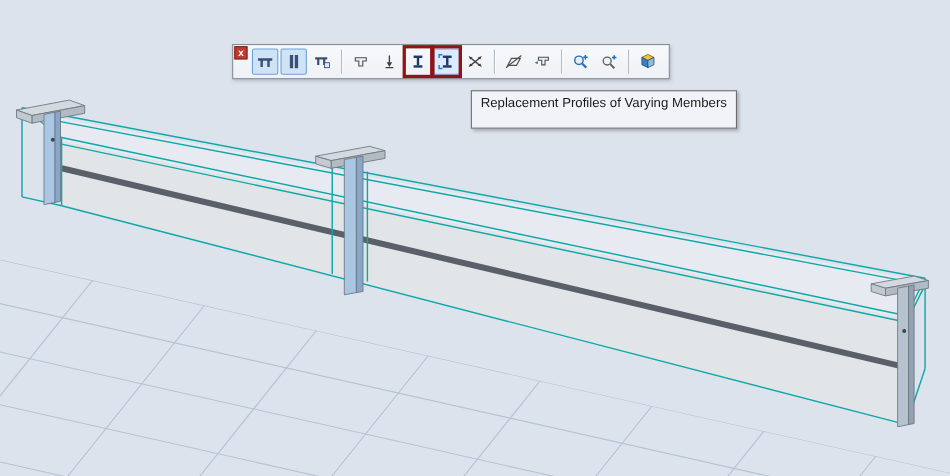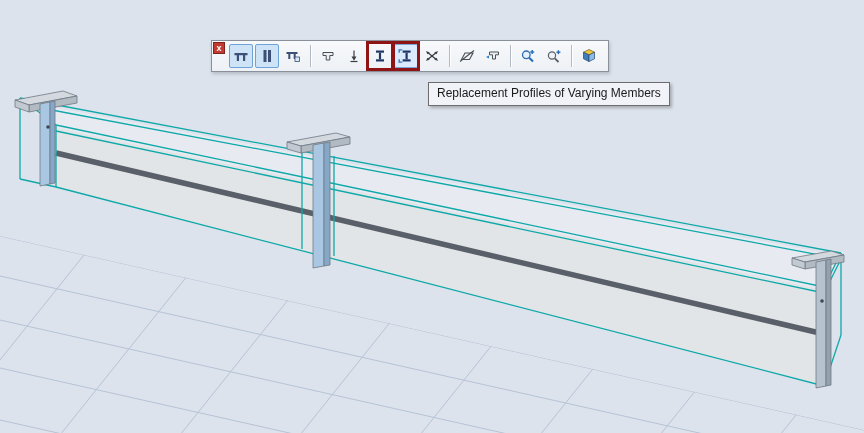--- a/index.html
+++ b/index.html
@@ -31,21 +31,21 @@
   .tb-btn.red-boxed::after{
     content:"";position:absolute;left:-3px;right:-3px;top:-4px;bottom:-4px;
     border:3px solid #8f1414;pointer-events:none;
   }
   .tb-sep{width:1px;height:22px;background:#b4bac2;margin:0 4px;box-shadow:1px 0 0 #fff;}
 
   
   .tooltip{
     position:absolute;left:428px;top:82px;
     background:#f2f3f8;border:1px solid #6d6d6d;
-    padding:3px 8px 5px 8px;font-size:12px;color:#1a1a1a;
+    padding:3px 8px 16px 8px;font-size:12px;color:#1a1a1a;
     box-shadow:2px 2px 3px rgba(0,0,0,.25);white-space:nowrap;
   }
 </style>
 </head>
 <body>
 
 <div class="stage">
 
   <svg class="scene" width="864" height="433" viewBox="0 0 864 433">
     <defs>

